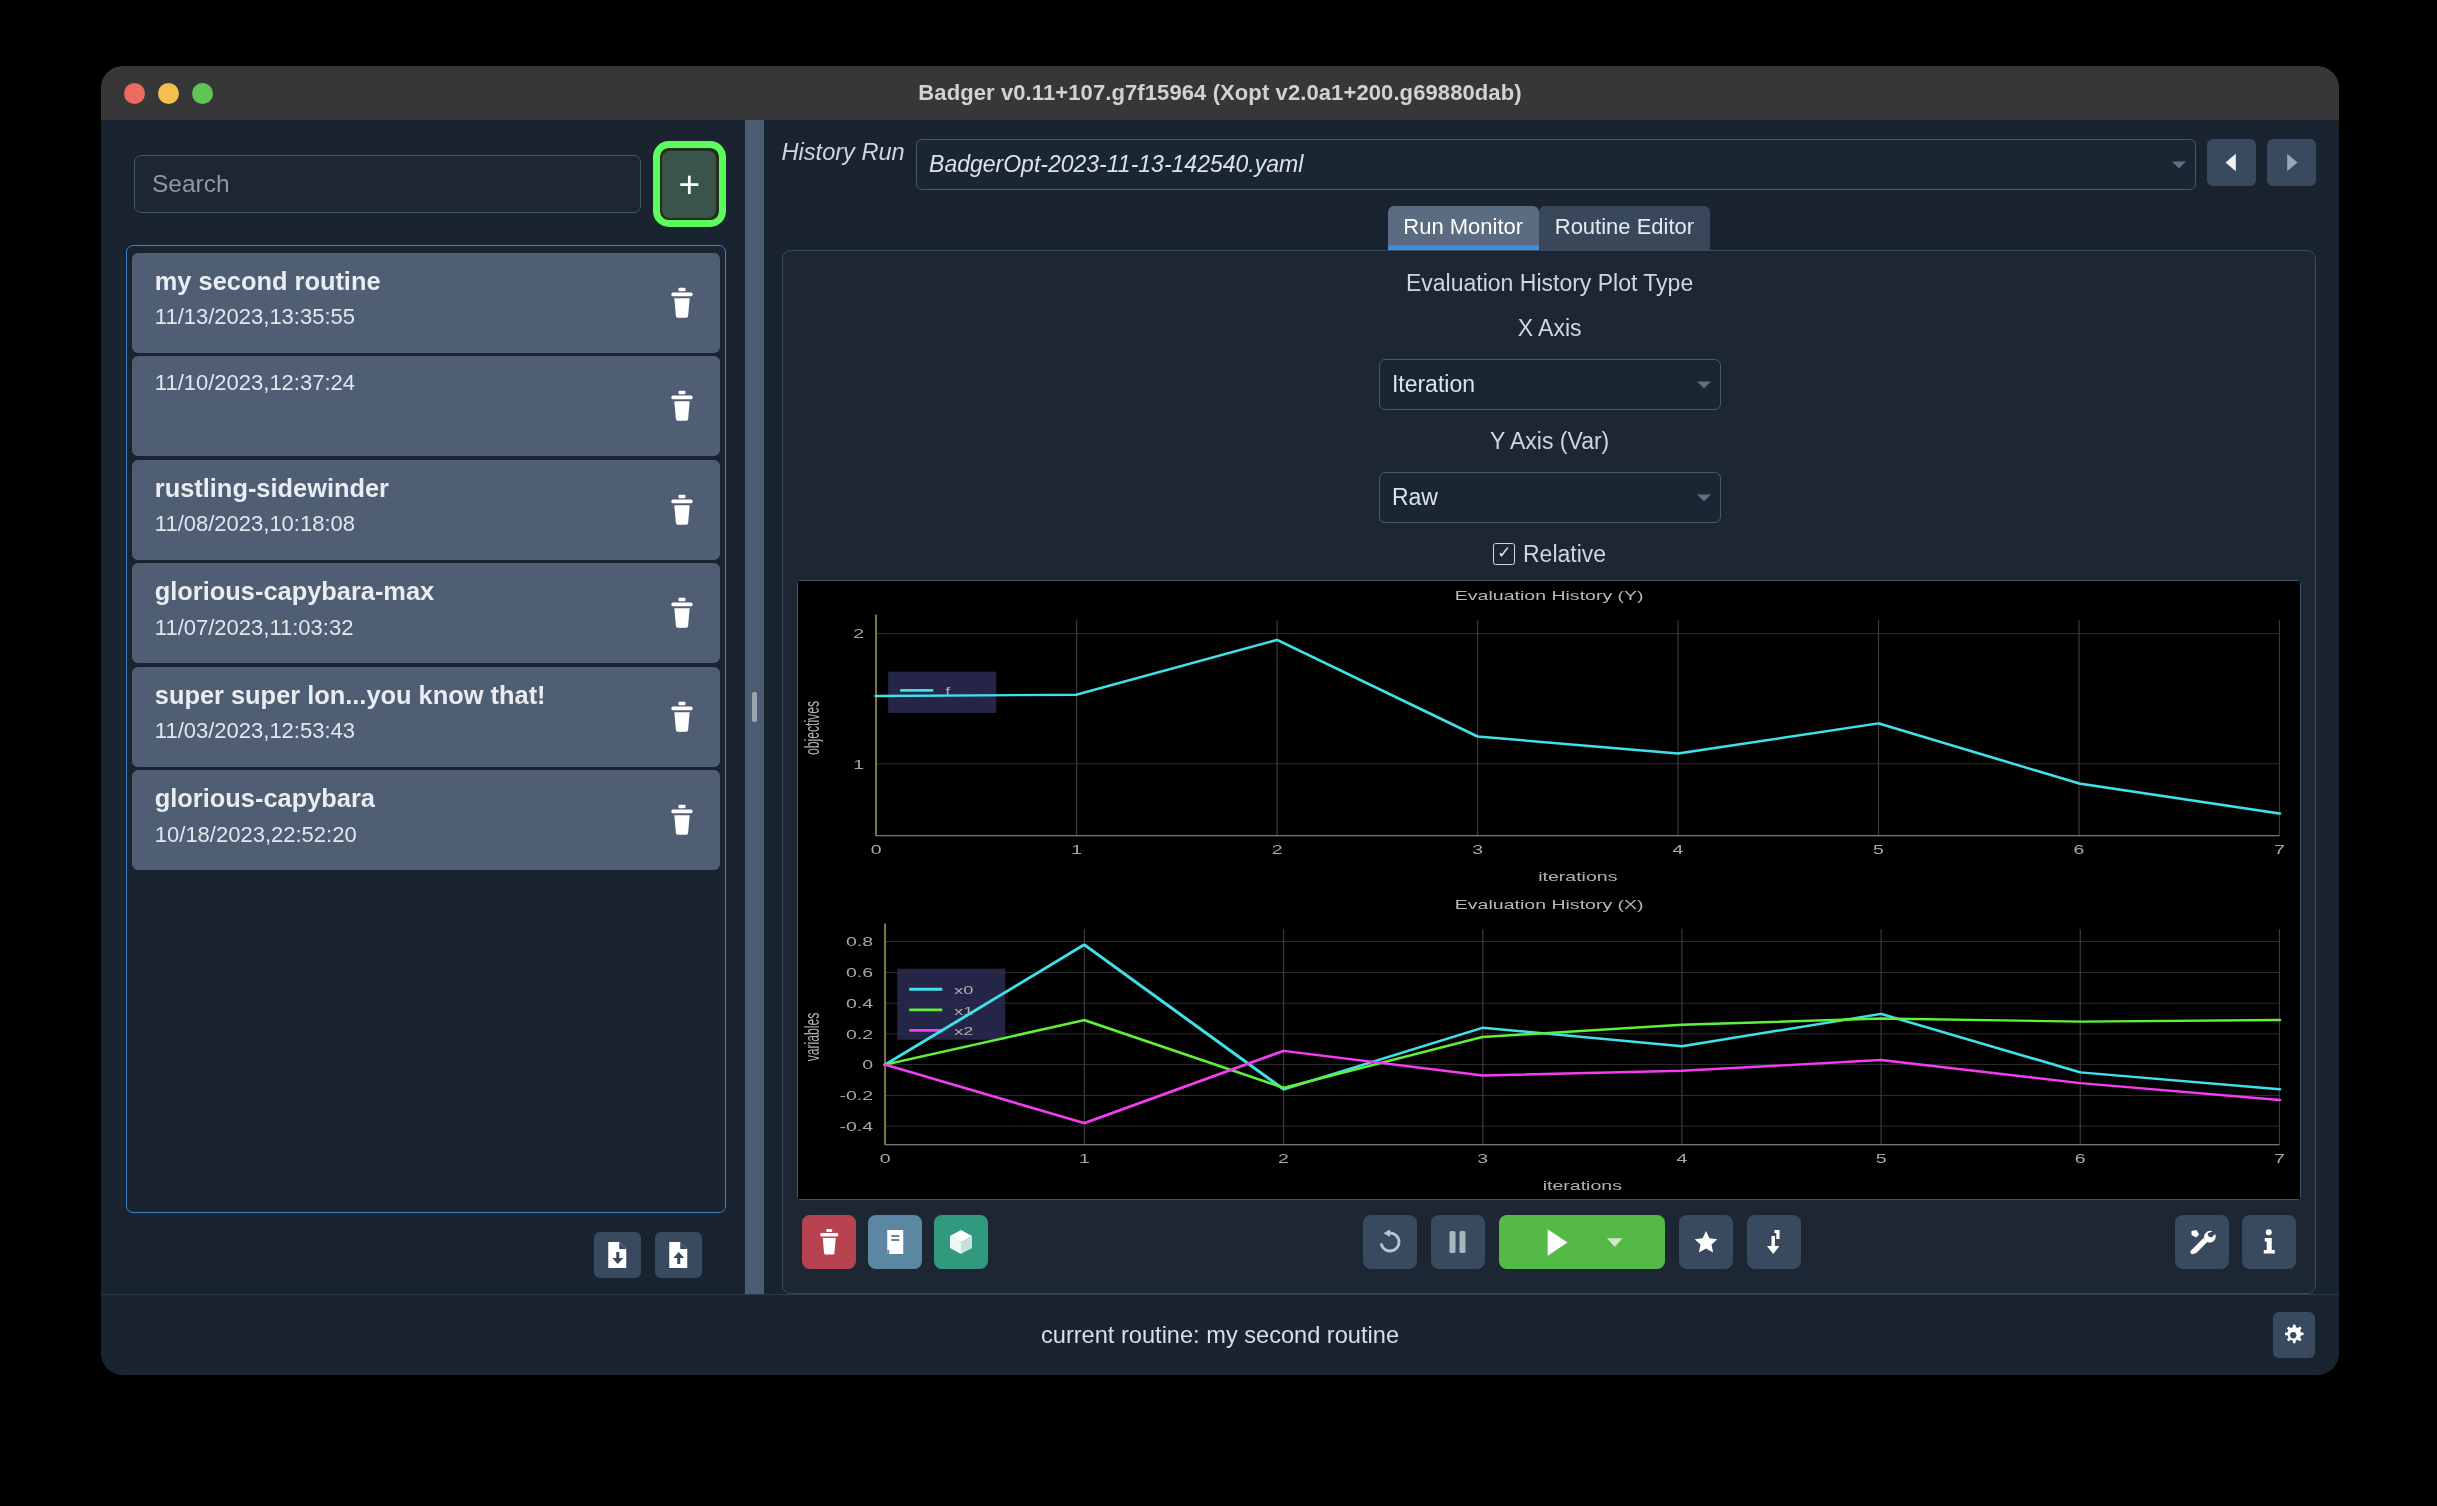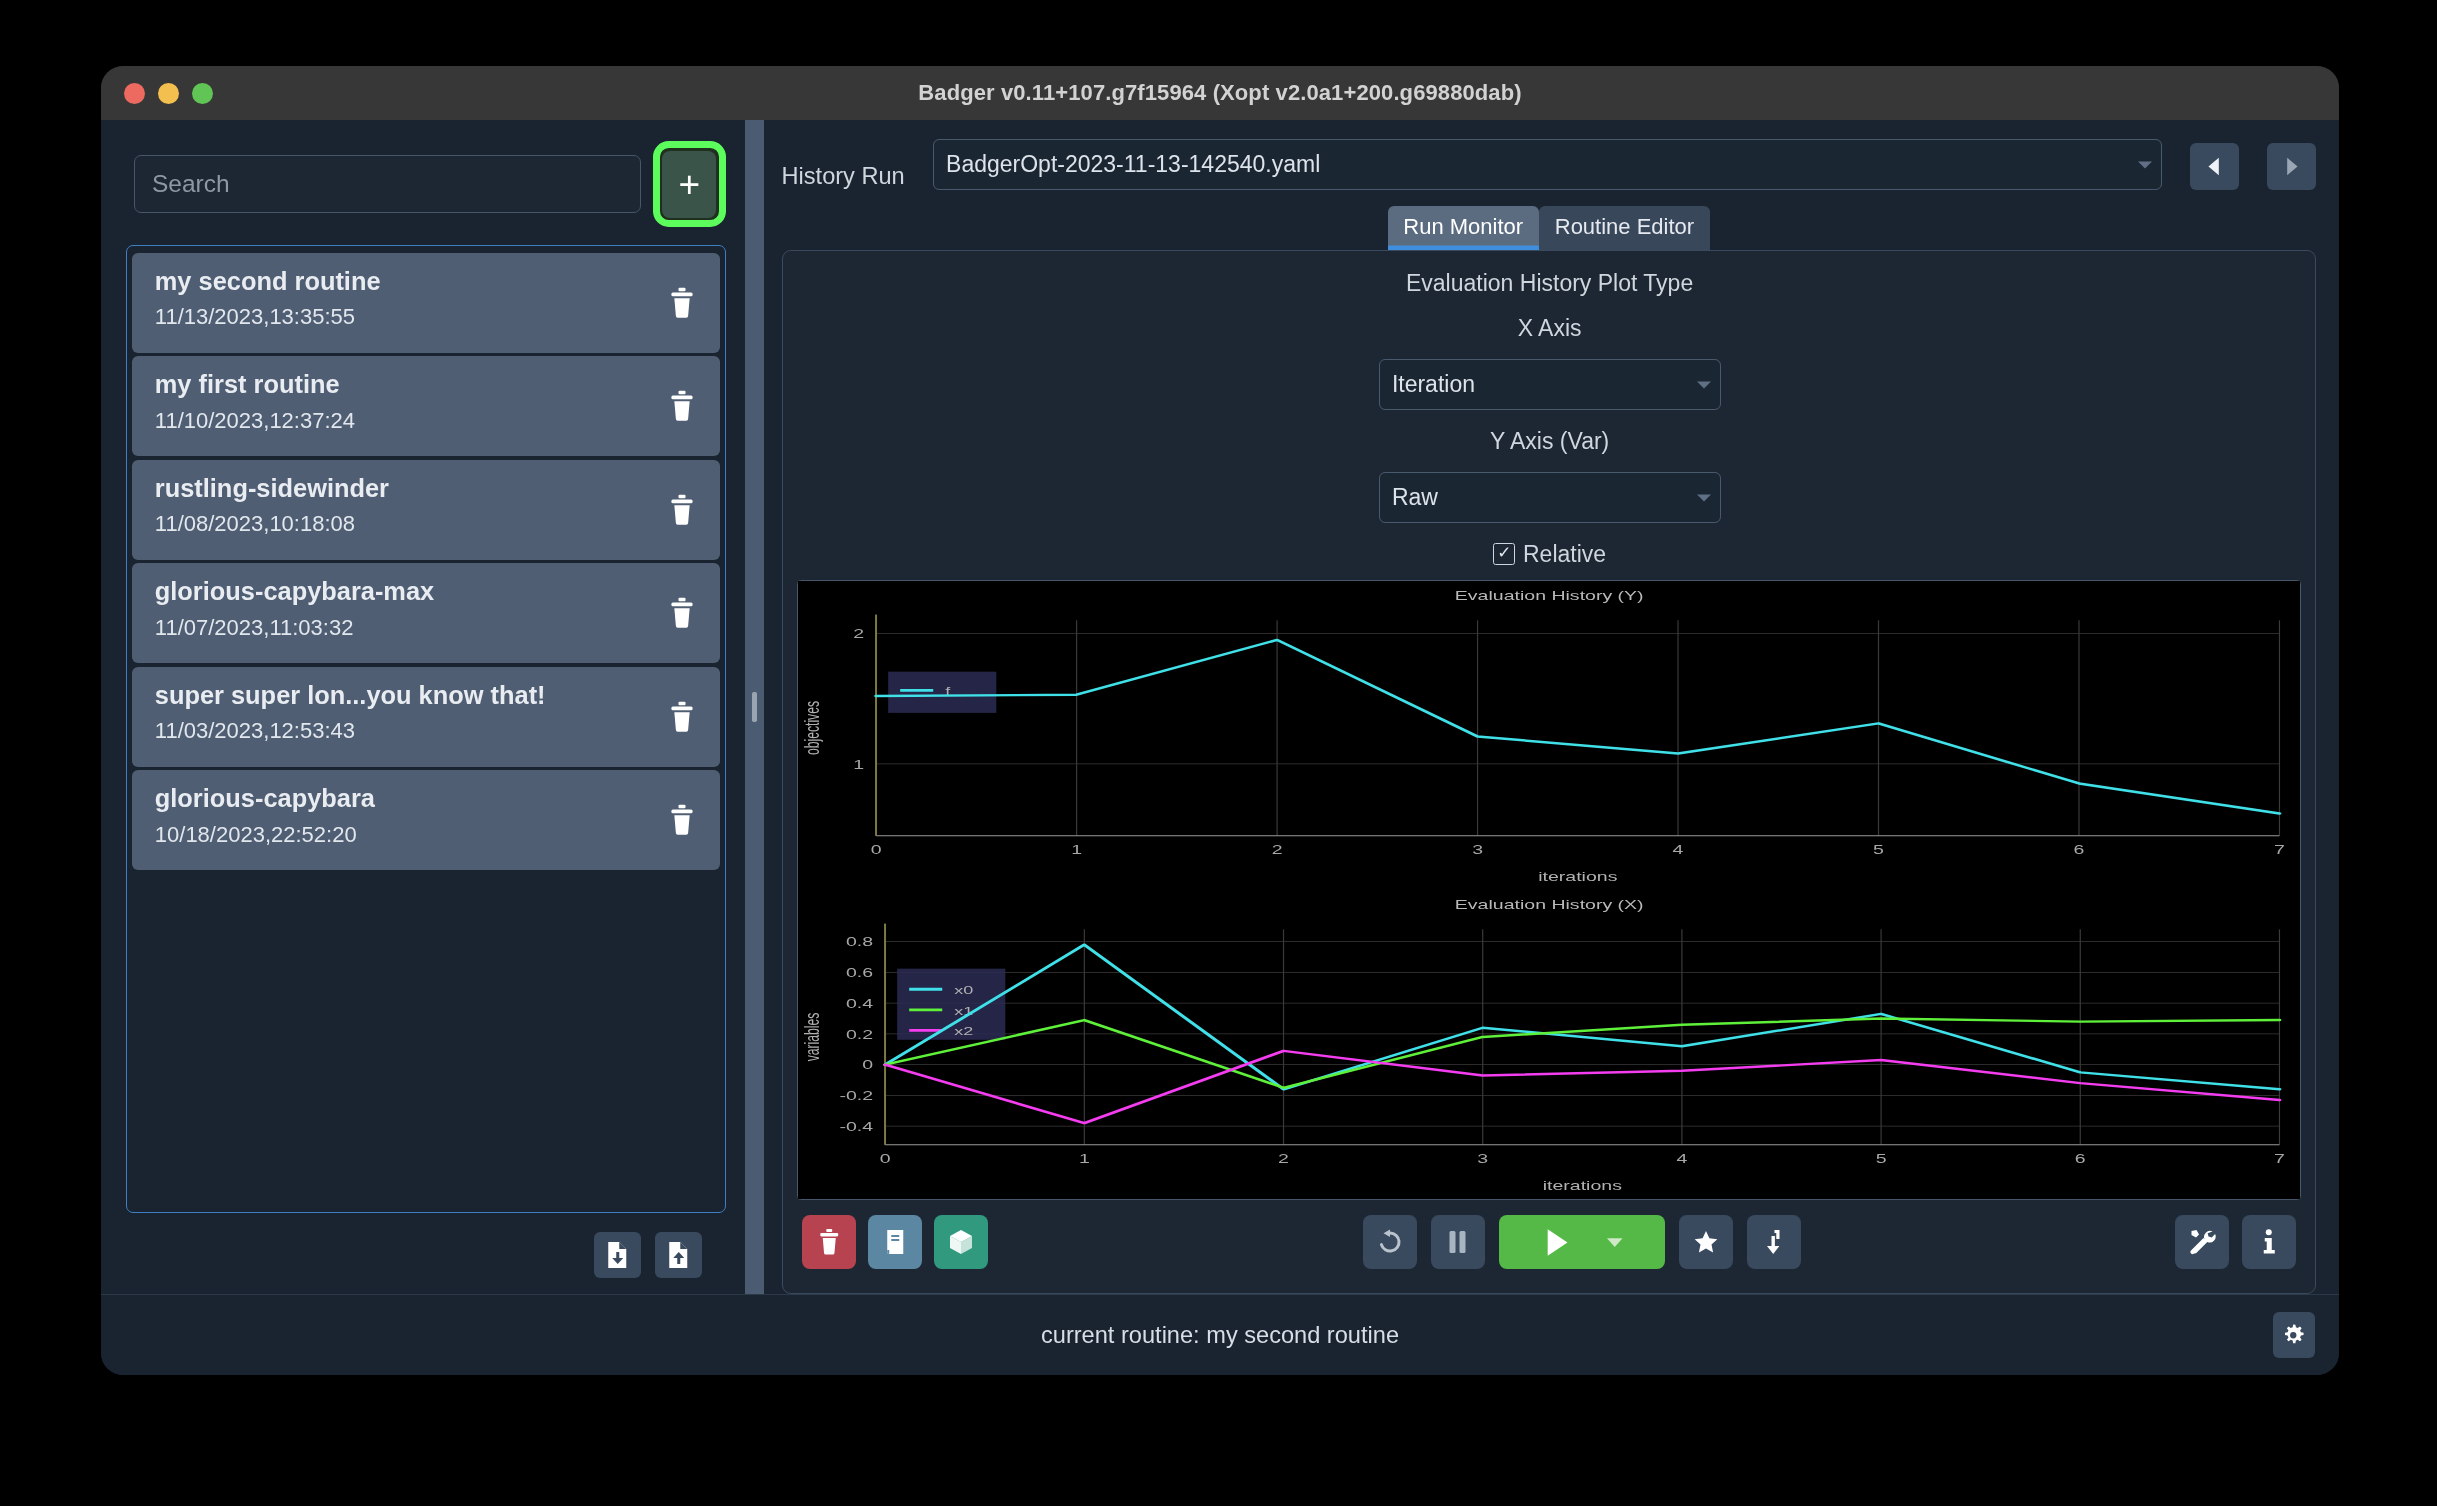--- a/index.html
+++ b/index.html
@@ -126,21 +126,21 @@
     cursor: col-resize;
   }
   #splitter-grip { width: 4.4px; height: 30px; background: #9aa4b0; border-radius: 1.8px; }
 
   
   #right-panel {
     flex: 1 1 auto; min-width: 0;
     display: flex; flex-direction: column;
     padding: 19px 23px 0 17.5px;
   }
-  #history-row { display: flex; align-items: flex-end; gap: 28px; }
+  #history-row { display: flex; align-items: flex-start; gap: 11px; font-style: italic; }
   #history-label { color: #cfd6de; font-size: 23.6px; white-space: nowrap; }
   .combo {
     position: relative; height: 51px;
     background: #1b2633;
     border: 0.9px solid #4a5a6e;
     border-radius: 6.1px;
     display: flex; align-items: center;
     padding: 0 35px 0 12.3px;
     color: #dde3ea; font-size: 23px;
     cursor: pointer;
@@ -274,21 +274,20 @@
           <div class="routine-item">
             <div class="routine-name">my second routine</div>
             <div class="routine-time">11/13/2023,13:35:55</div>
             <button class="trash-btn"><svg width="30" height="33" viewBox="0 0 24 28">
                 <rect x="9" y="1" width="6" height="3" rx="1" fill="#fff"></rect>
                 <rect x="3" y="5" width="18" height="3.2" rx="1.3" fill="#fff"></rect>
                 <path d="M5.5 10 h13 l-1.3 15 a1.6 1.6 0 0 1 -1.6 1.5 h-7.2 a1.6 1.6 0 0 1 -1.6 -1.5 Z" fill="#fff"></path>
               </svg></button>
           </div>
           <div class="routine-item">
-            <div class="routine-name">my first routine</div>
             <div class="routine-time">11/10/2023,12:37:24</div>
             <button class="trash-btn"><svg width="30" height="33" viewBox="0 0 24 28">
                 <rect x="9" y="1" width="6" height="3" rx="1" fill="#fff"></rect>
                 <rect x="3" y="5" width="18" height="3.2" rx="1.3" fill="#fff"></rect>
                 <path d="M5.5 10 h13 l-1.3 15 a1.6 1.6 0 0 1 -1.6 1.5 h-7.2 a1.6 1.6 0 0 1 -1.6 -1.5 Z" fill="#fff"></path>
               </svg></button>
           </div>
           <div class="routine-item">
             <div class="routine-name">rustling-sidewinder</div>
             <div class="routine-time">11/08/2023,10:18:08</div>

